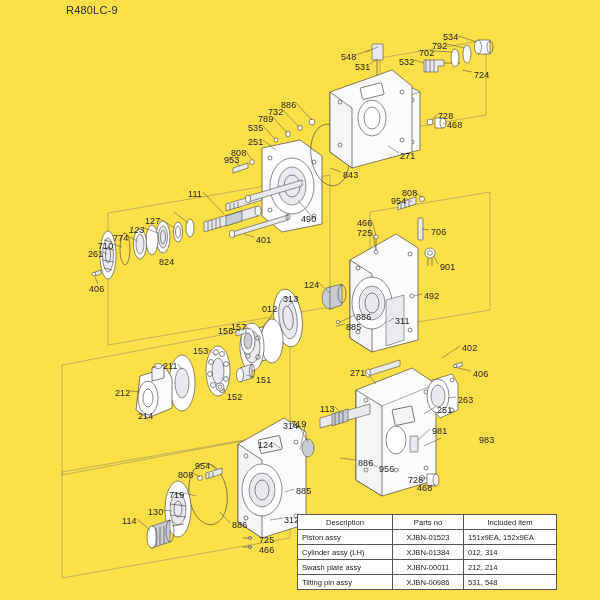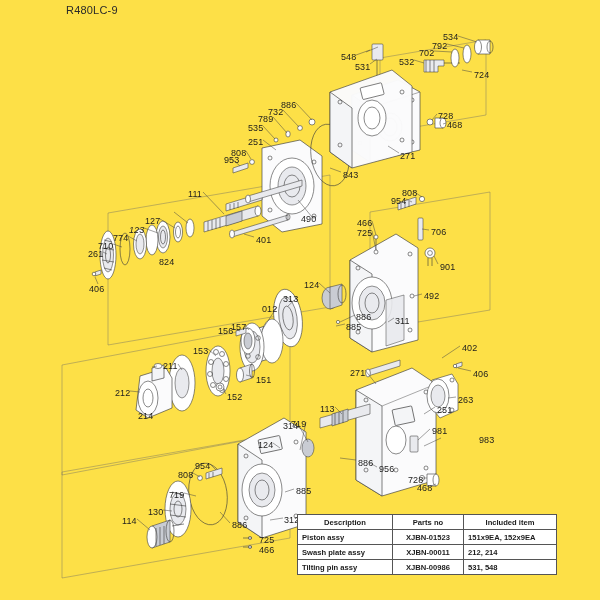--- a/index.html
+++ b/index.html
@@ -56,21 +56,21 @@
     left: 297px;
     top: 514px;
     border-collapse: collapse;
     font-size: 7.6px;
     color: #1b1b1b;
     background: #fff;
   }
   #parts-table th, #parts-table td {
     border: 0.8px solid #555;
     padding: 2px 4px;
-    font-weight: bold;
+    font-weight: normal;
     white-space: nowrap;
     height: 10px;
   }
   #parts-table th {
     text-align: center;
     background: #fff;
   }
   #parts-table td.col-desc { text-align: left; width: 86px; }
   #parts-table td.col-part { text-align: center; width: 62px; }
   #parts-table td.col-incl { text-align: left; width: 84px; }
@@ -538,20 +538,25 @@
         <th class="col-incl">Included item</th>
       </tr>
     </thead>
     <tbody id="parts-table-body">
         <tr>
           <td class="col-desc">Piston assy</td>
           <td class="col-part">XJBN-01523</td>
           <td class="col-incl">151x9EA, 152x9EA</td>
         </tr>
         <tr>
+          <td class="col-desc">Cylinder assy (LH)</td>
+          <td class="col-part">XJBN-01384</td>
+          <td class="col-incl">012, 314</td>
+        </tr>
+        <tr>
           <td class="col-desc">Swash plate assy</td>
           <td class="col-part">XJBN-00011</td>
           <td class="col-incl">212, 214</td>
         </tr>
         <tr>
           <td class="col-desc">Tilting pin assy</td>
           <td class="col-part">XJBN-00986</td>
           <td class="col-incl">531, 548</td>
         </tr>
       </tbody>

